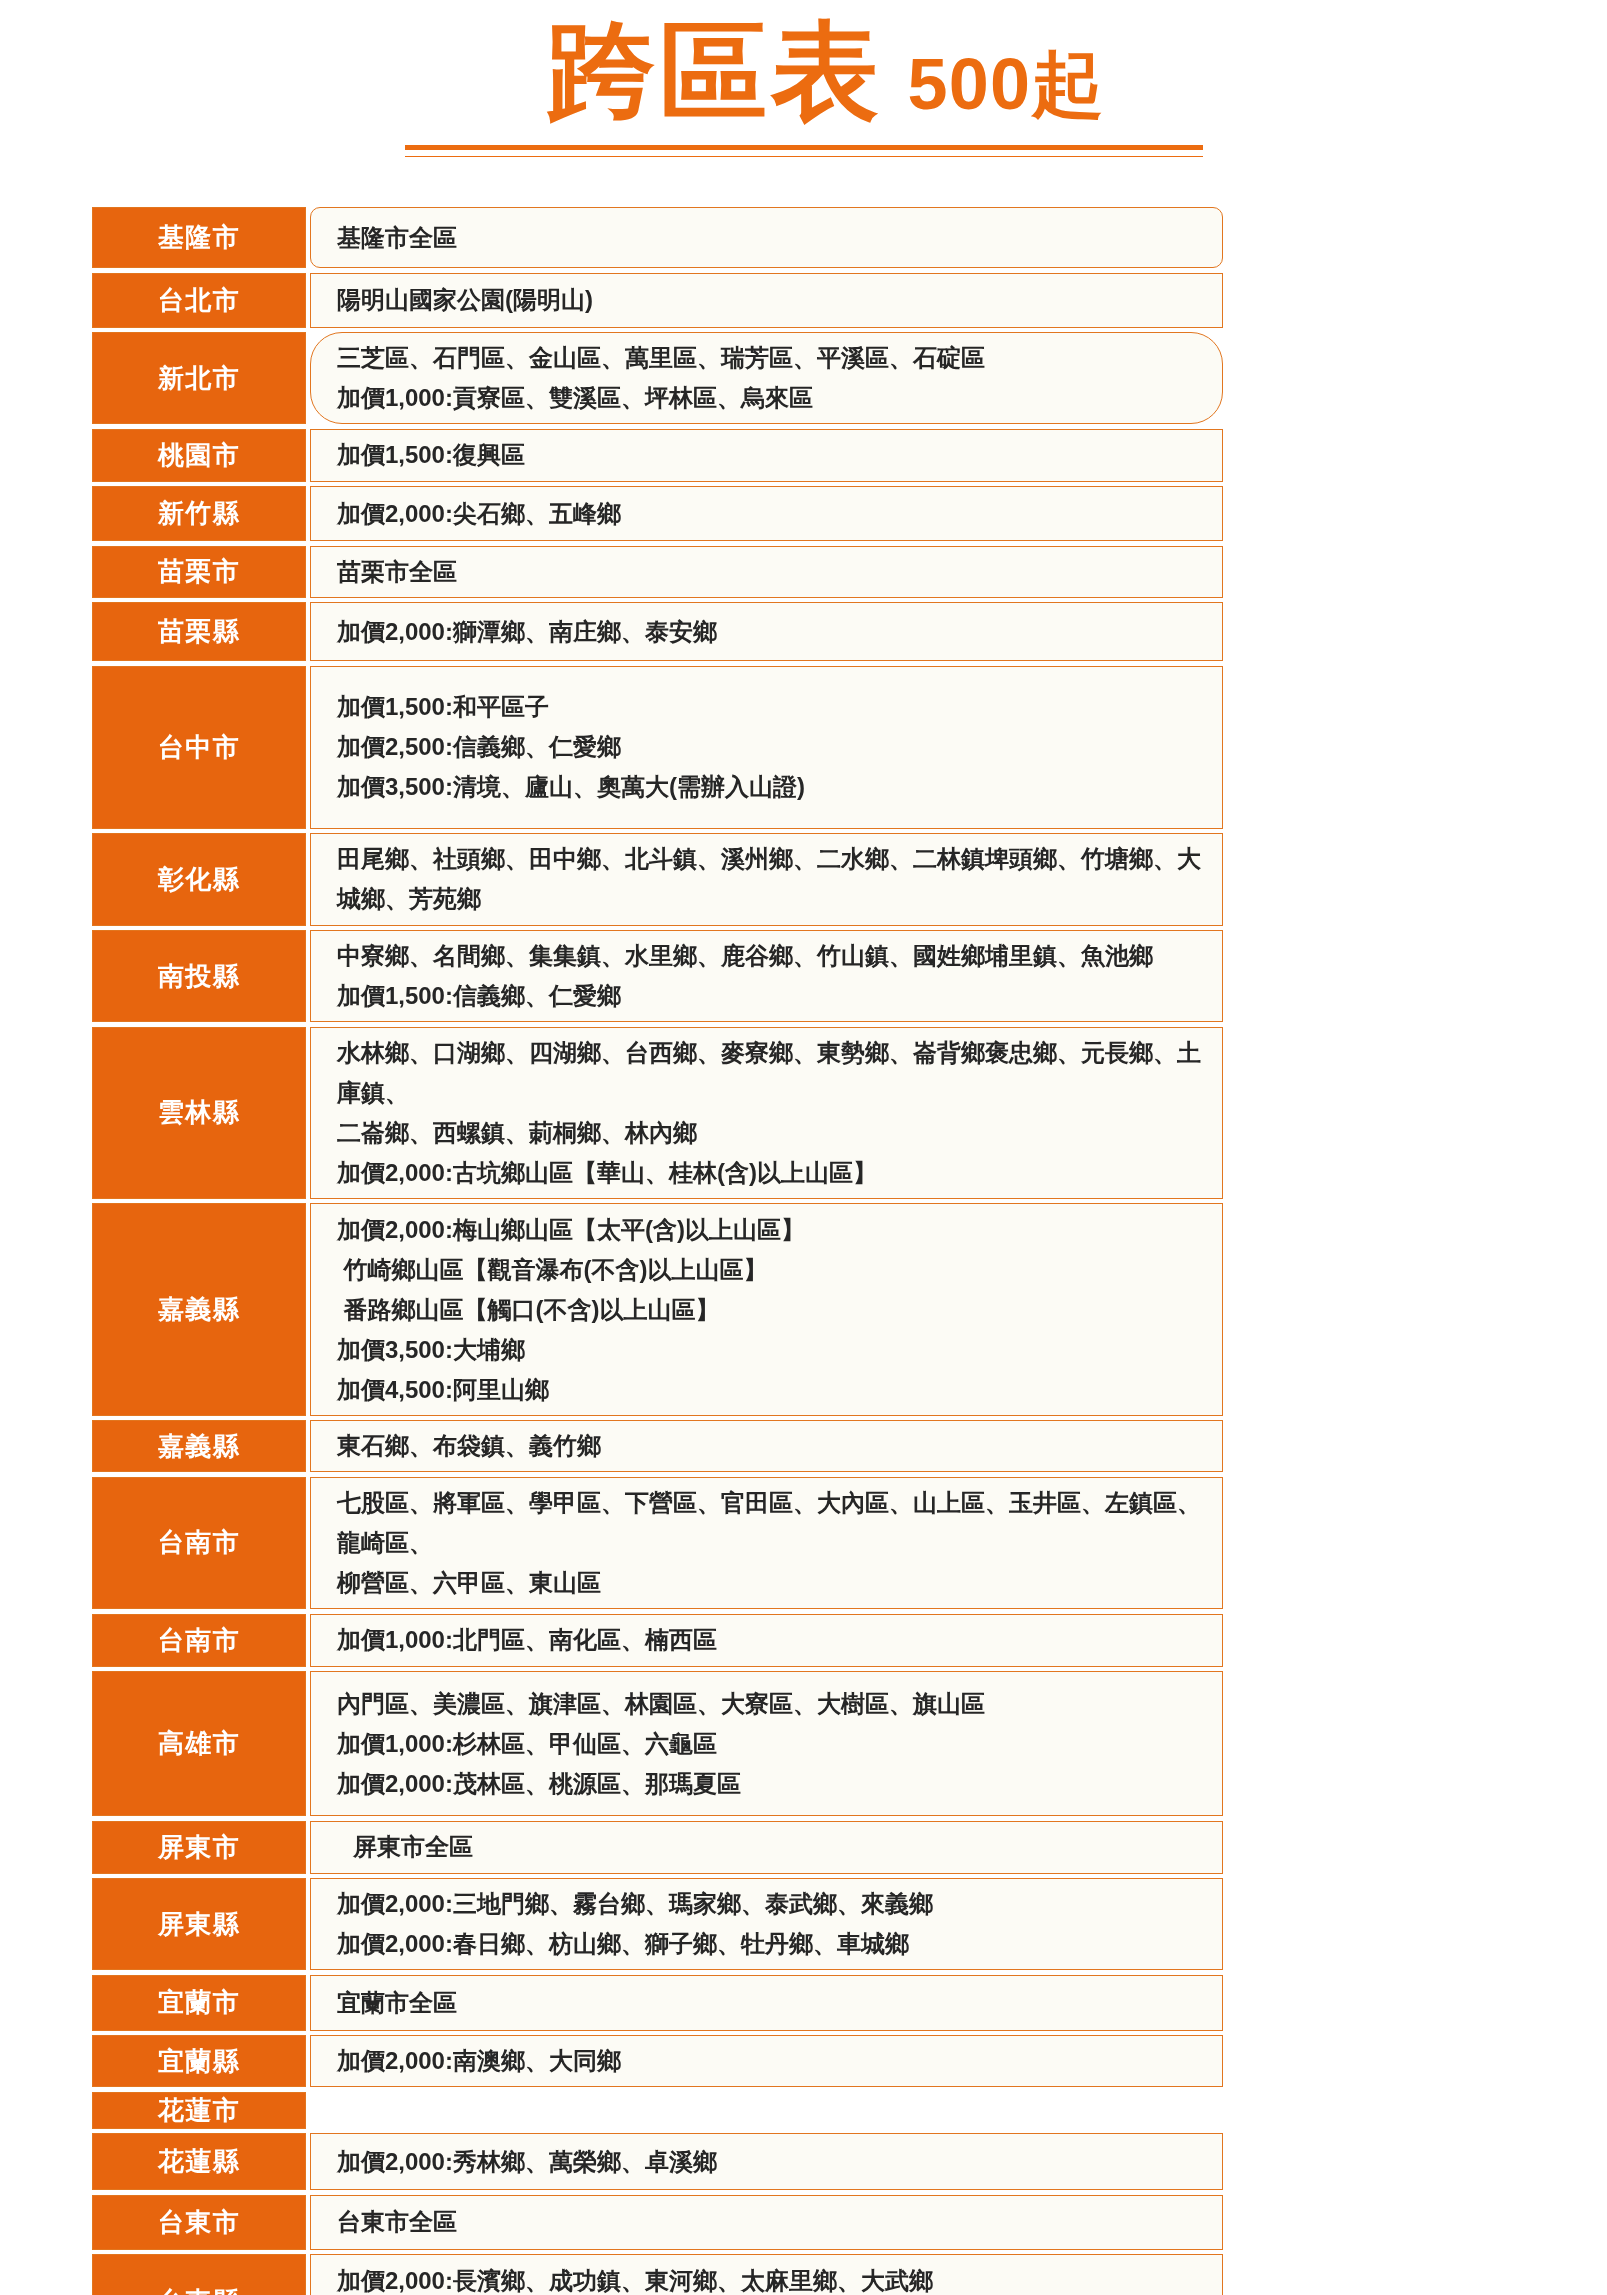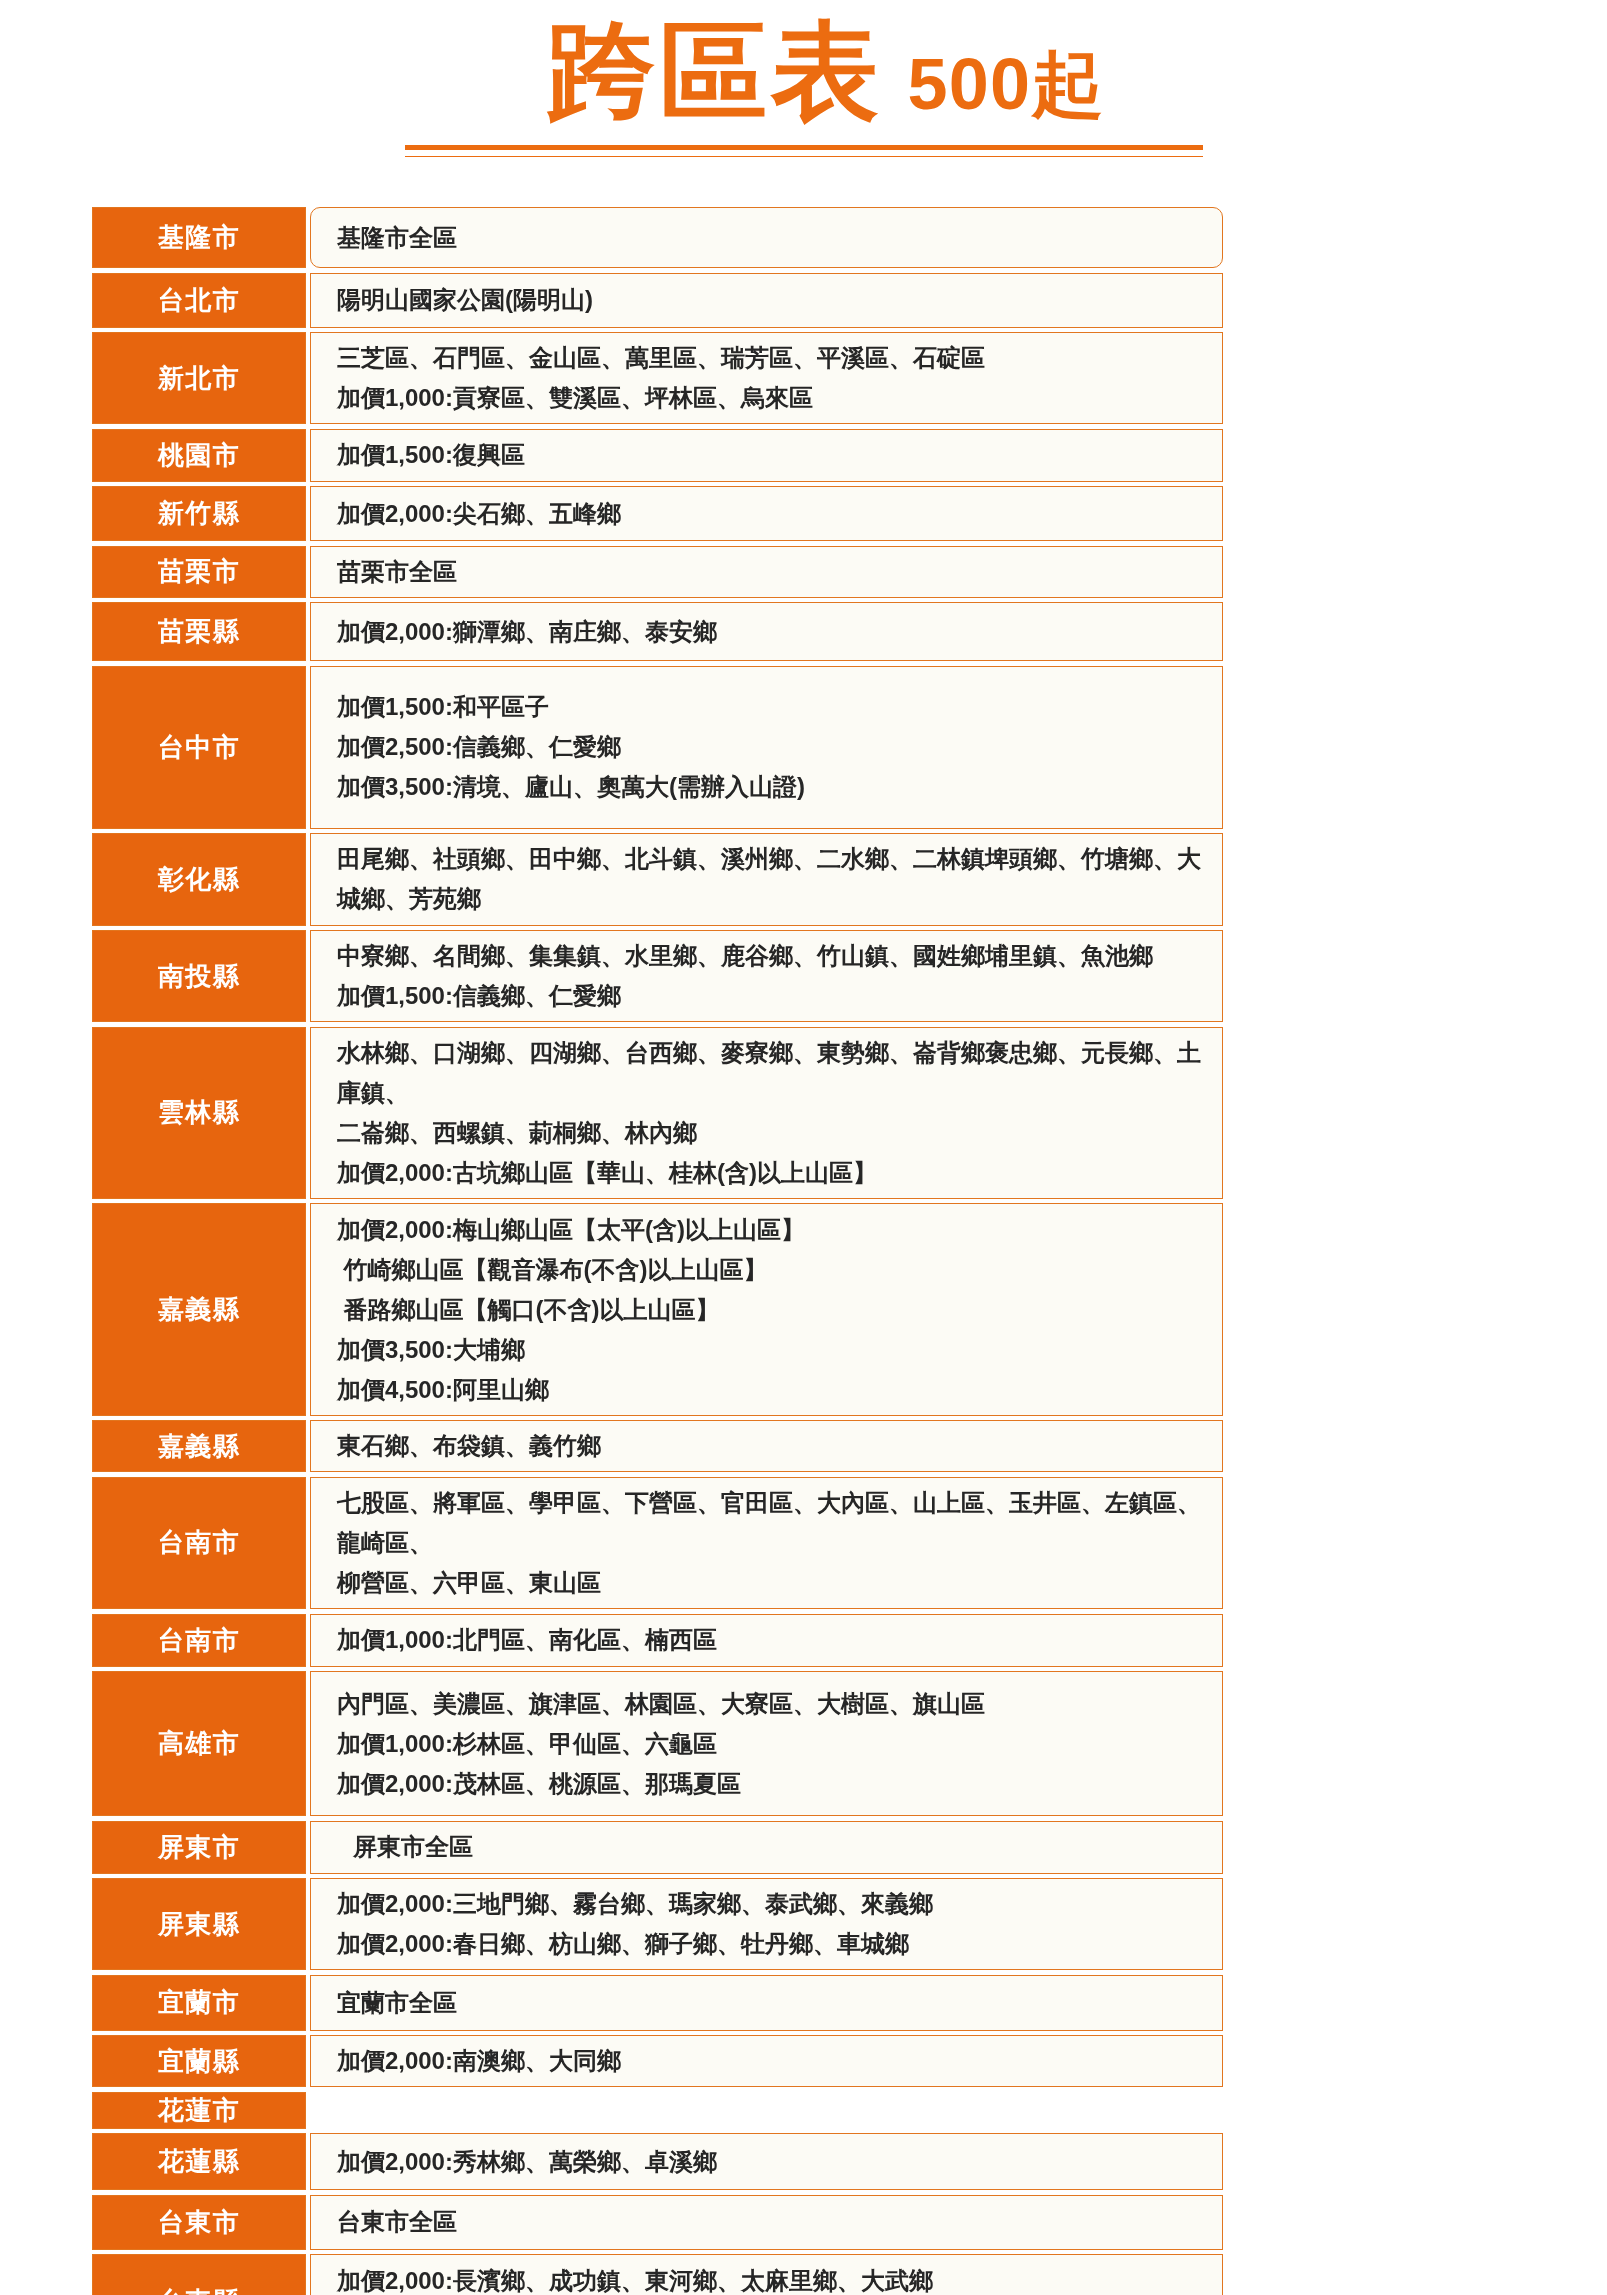--- a/index.html
+++ b/index.html
@@ -99,21 +99,21 @@
       <div class="fee-row">
         <div class="label-cell">
           <span>台北市</span>
         </div>
         <div class="content-cell" style="min-height: 55px;"><div class="content-line">陽明山國家公園(陽明山)</div></div>
       </div>
       <div class="fee-row">
         <div class="label-cell">
           <span>新北市</span>
         </div>
-        <div class="content-cell" style="min-height: 89px;"><div class="content-line">三芝區、石門區、金山區、萬里區、瑞芳區、平溪區、石碇區</div><div class="content-line">加價1,000:貢寮區、雙溪區、坪林區、烏來區</div></div>
+        <div class="content-cell" style="min-height: 89px; border-radius: 32px;"><div class="content-line">三芝區、石門區、金山區、萬里區、瑞芳區、平溪區、石碇區</div><div class="content-line">加價1,000:貢寮區、雙溪區、坪林區、烏來區</div></div>
       </div>
       <div class="fee-row">
         <div class="label-cell">
           <span>桃園市</span>
         </div>
         <div class="content-cell" style="min-height: 53px;"><div class="content-line">加價1,500:復興區</div></div>
       </div>
       <div class="fee-row">
         <div class="label-cell">
           <span>新竹縣</span>

